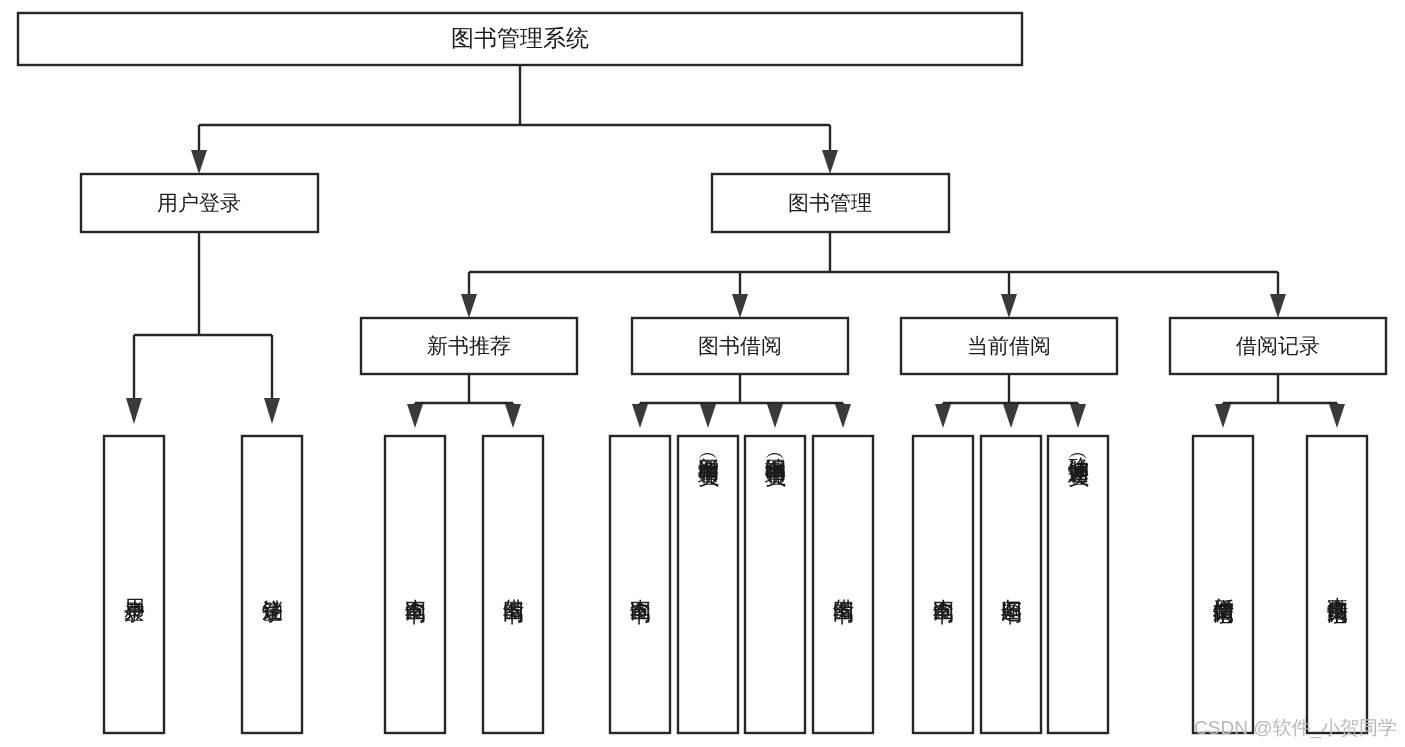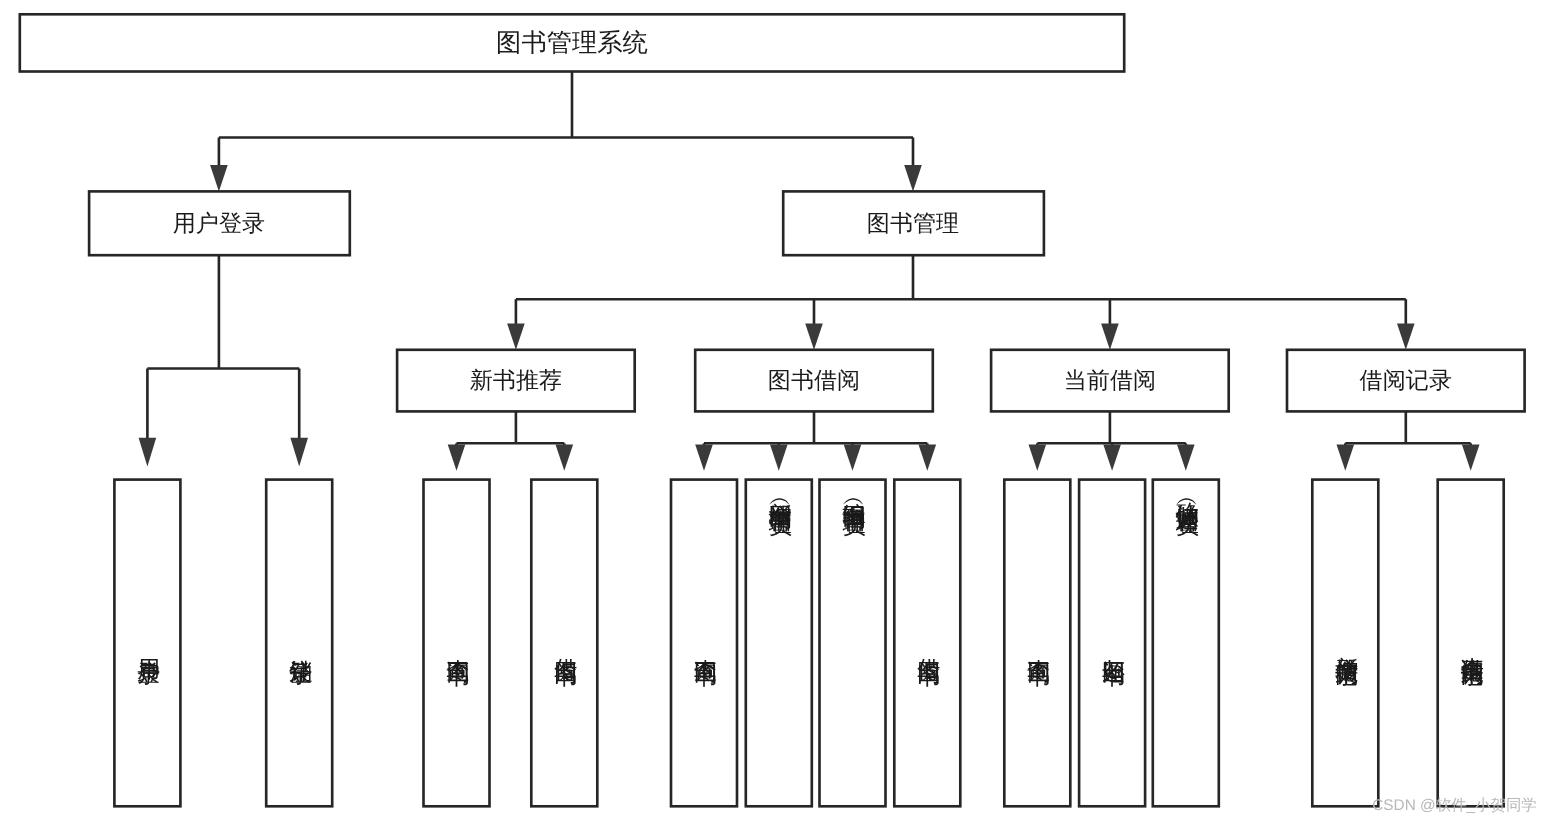--- a/index.html
+++ b/index.html
@@ -64,21 +64,21 @@
     line-height: 1.18;
     letter-spacing: 1.5px;
     color: #1a1a1a;
     white-space: nowrap;
   }
   .watermark {
     position: absolute;
     right: 8px;
     bottom: 6px;
     font-family: "Liberation Sans", "DejaVu Sans", sans-serif;
-    font-size: 14px;
+    font-size: 19px;
     color: #b8b8b8;
     white-space: nowrap;
     text-align: center;
   }
 </style>
 </head>
 <body>
 
 <div id="diagram-root">
 

